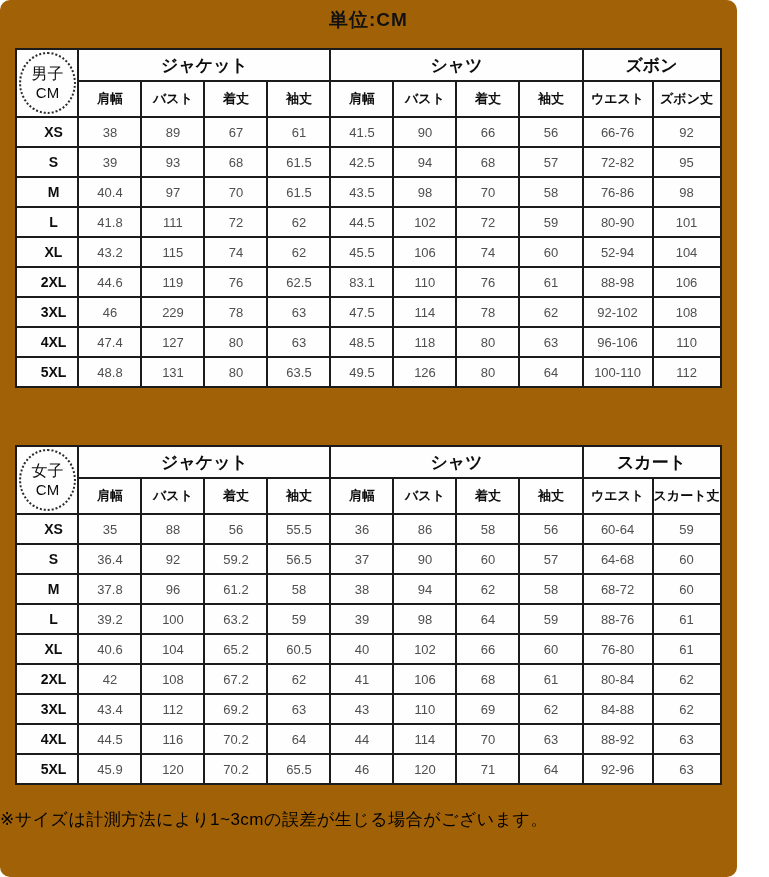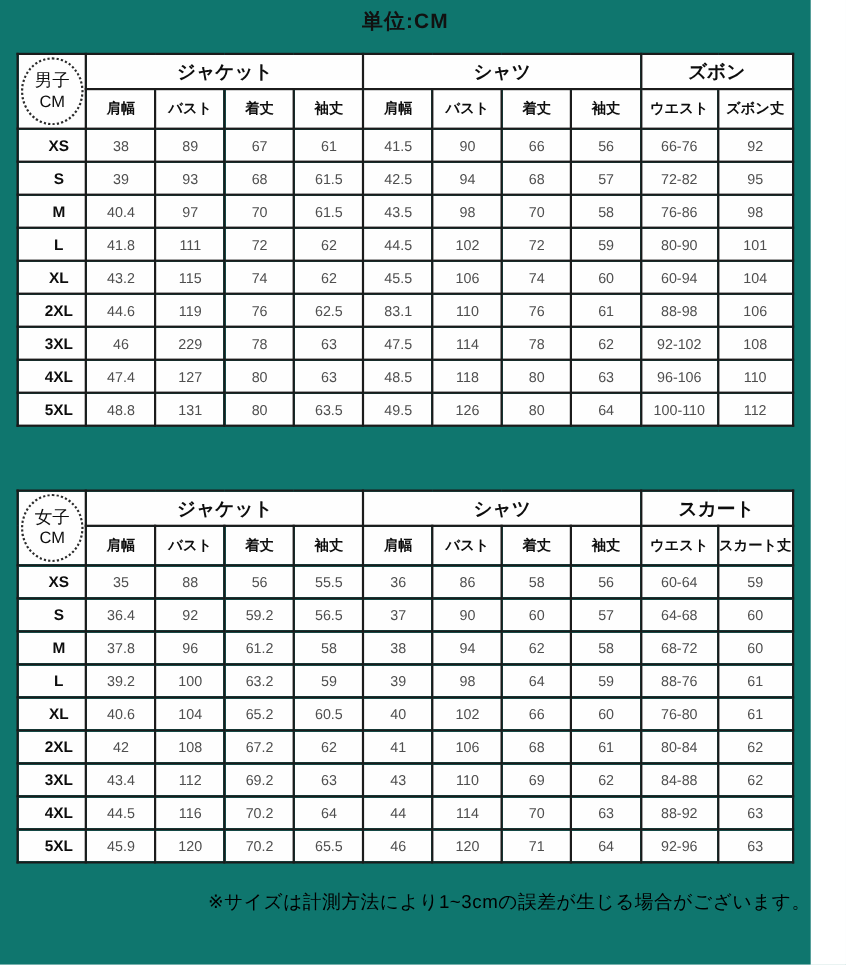--- a/index.html
+++ b/index.html
@@ -4,22 +4,23 @@
 <style>
   * { box-sizing: border-box; margin: 0; padding: 0; }
   html, body {
     width: 769px;
     background: #ffffff;
     font-family: "Liberation Sans", "DejaVu Sans", sans-serif;
   }
   .page {
     width: 737px;
     height: 877px;
-    background: #0f766e;
+    background: #a16207;
     overflow: hidden;
+    border-radius: 10px;
   }
   .unit-title {
     text-align: center;
     font-size: 19px;
     font-weight: 600;
     color: #111;
     padding-top: 7px;
     line-height: 26px;
     letter-spacing: 1px;
   }
@@ -51,21 +52,21 @@
     justify-content: center;
     width: 57px;
     height: 62px;
     border: 2px dotted #2b2b2b;
     border-radius: 50%;
     line-height: 1.15;
   }
   .oval-badge .l1 { font-size: 16px; font-weight: 400; color: #0d0d0d; }
   .oval-badge .l2 { font-size: 15px; font-weight: 400; color: #0d0d0d; }
   .tolerance-note {
-    text-align: right;
+    text-align: left;
     margin-top: 23px;
     font-size: 17px;
     font-weight: 500;
     color: #000;
     letter-spacing: 0.5px;
   }
 </style>
 </head>
 <body>
 
@@ -168,21 +169,21 @@
         <tr>
           <th>XL</th>
           <td>43.2</td>
           <td>115</td>
           <td>74</td>
           <td>62</td>
           <td>45.5</td>
           <td>106</td>
           <td>74</td>
           <td>60</td>
-          <td>60-94</td>
+          <td>52-94</td>
           <td>104</td>
         </tr>
         <tr>
           <th>2XL</th>
           <td>44.6</td>
           <td>119</td>
           <td>76</td>
           <td>62.5</td>
           <td>83.1</td>
           <td>110</td>

